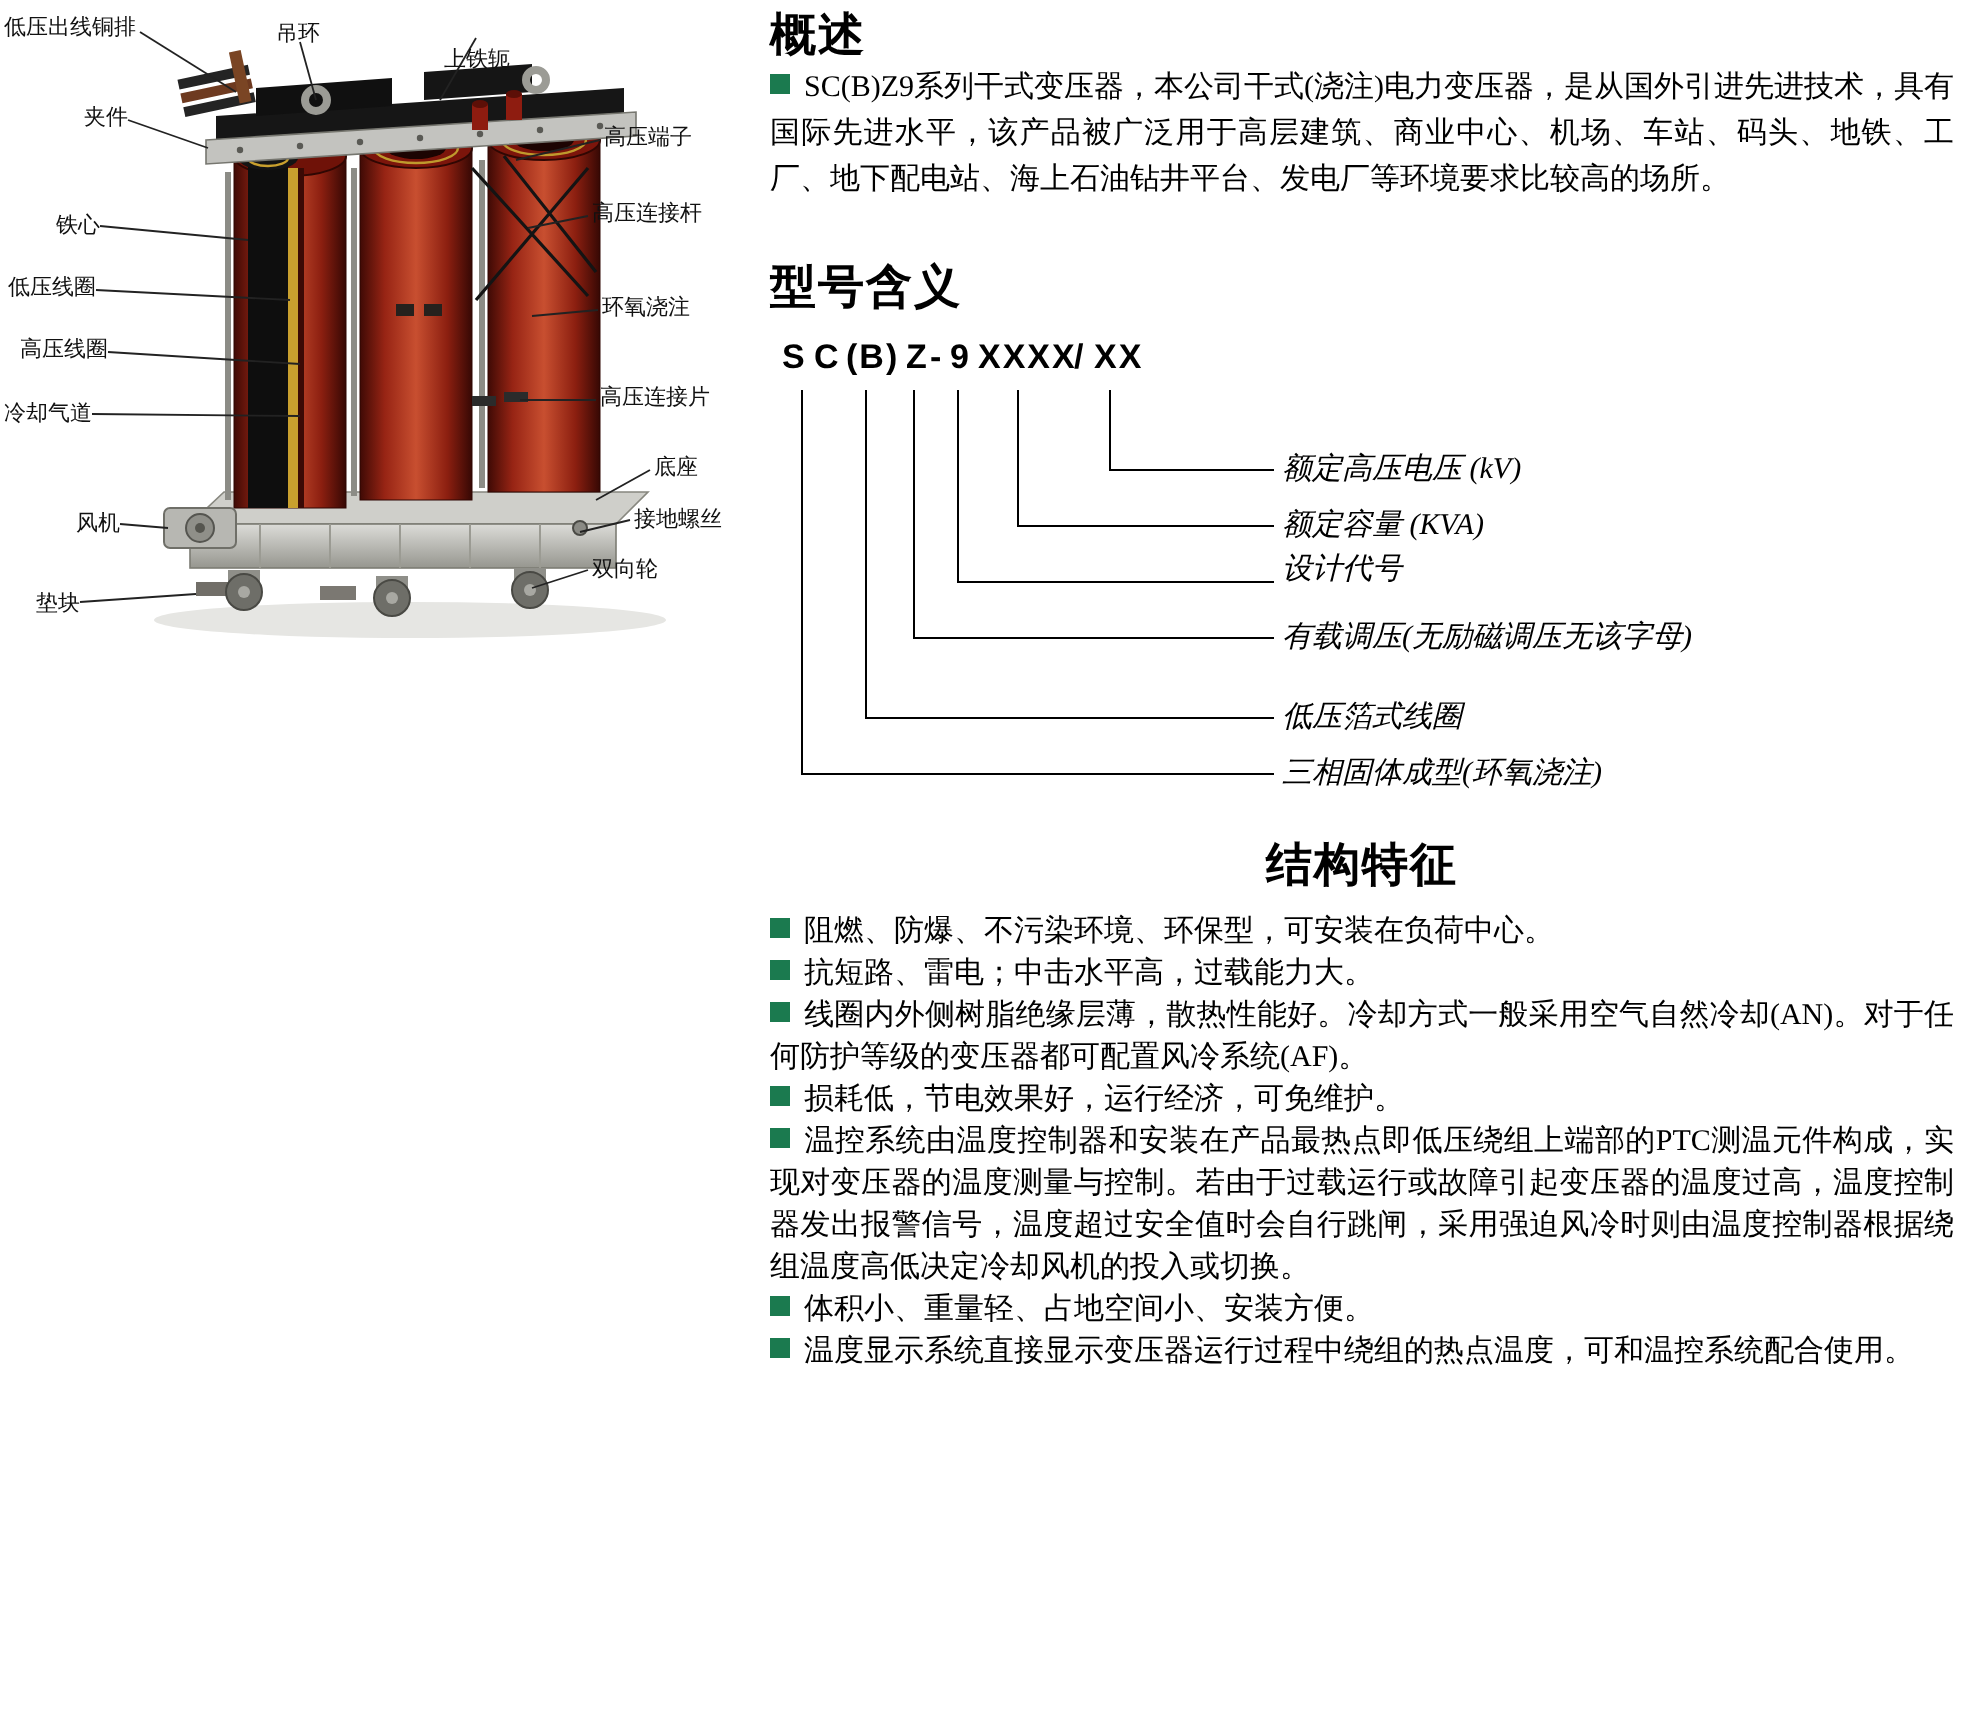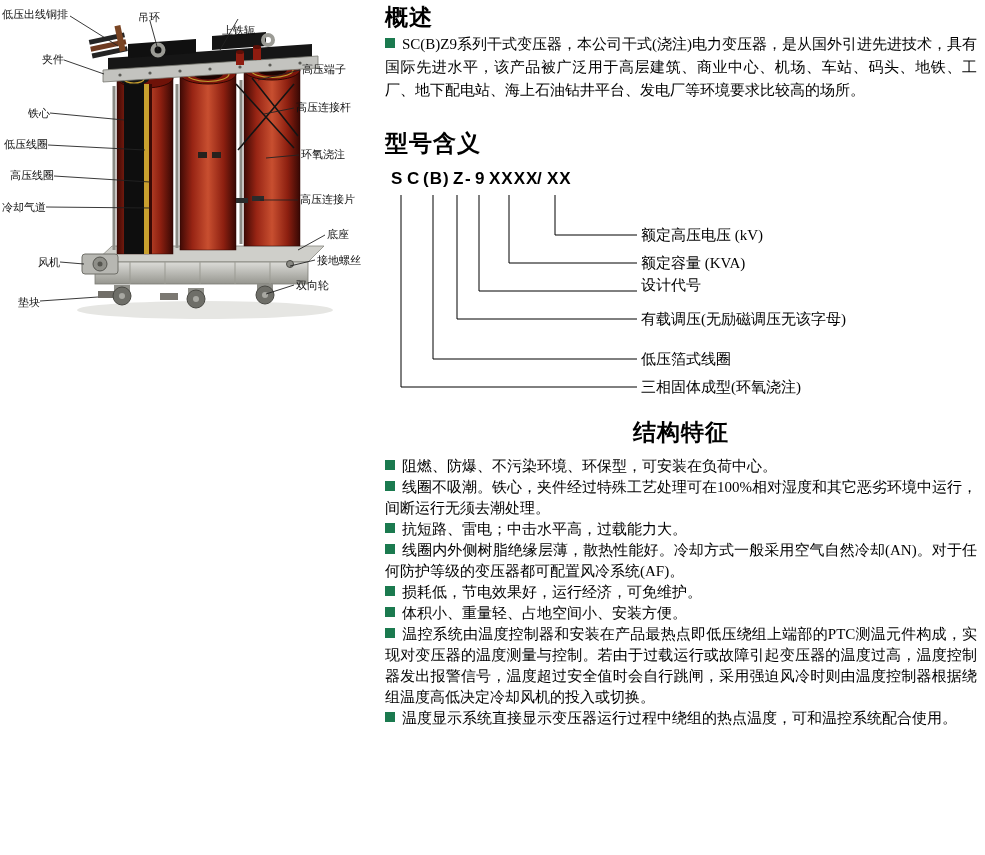--- a/index.html
+++ b/index.html
@@ -31,21 +31,21 @@
     background:var(--bullet-color,#1b7a4f);
     margin-right:7px;transform:translateY(-1px);
   }
   
   .model-box{position:relative;height:234px;margin-top:4px;}
   .code-part{
     position:absolute;top:0;font-weight:bold;font-size:17px;letter-spacing:1px;
     font-family:"Liberation Sans","DejaVu Sans",sans-serif;color:#000;
   }
   .model-label{
-    position:absolute;left:256px;font-size:15px;line-height:20px;white-space:nowrap;
+    position:absolute;left:256px;font-size:15px;line-height:20px;white-space:nowrap;font-style:italic;
   }
   .model-lines{position:absolute;left:0;top:0;}
 </style>
 </head>
 <body>
 
 <div class="left-col">
 
   <svg class="art" width="382" height="345" viewBox="0 0 382 345" xmlns="http://www.w3.org/2000/svg">
     <defs>
@@ -239,22 +239,21 @@
     <span class="model-label" style="top:106px">设计代号</span>
     <span class="model-label" style="top:140px">有载调压(无励磁调压无该字母)</span>
     <span class="model-label" style="top:180px">低压箔式线圈</span>
     <span class="model-label" style="top:208px">三相固体成型(环氧浇注)</span>
   </div>
 
   <div class="sec-title t-features">结构特征</div>
 
   <div>
     <p class="feat-para"><span class="bullet"></span><span>阻燃、防爆、不污染环境、环保型，可安装在负荷中心。</span></p>
-    <p class="feat-para"><span class="bullet"></span><span>线圈不吸潮。铁心，夹件经过特殊工艺处理可在100%相对湿度和其它恶劣环境中运行，间断运行无须去潮处理。</span></p>
     <p class="feat-para"><span class="bullet"></span><span>抗短路、雷电；中击水平高，过载能力大。</span></p>
     <p class="feat-para"><span class="bullet"></span><span>线圈内外侧树脂绝缘层薄，散热性能好。冷却方式一般采用空气自然冷却(AN)。对于任何防护等级的变压器都可配置风冷系统(AF)。</span></p>
     <p class="feat-para"><span class="bullet"></span><span>损耗低，节电效果好，运行经济，可免维护。</span></p>
+    <p class="feat-para"><span class="bullet"></span><span>温控系统由温度控制器和安装在产品最热点即低压绕组上端部的PTC测温元件构成，实现对变压器的温度测量与控制。若由于过载运行或故障引起变压器的温度过高，温度控制器发出报警信号，温度超过安全值时会自行跳闸，采用强迫风冷时则由温度控制器根据绕组温度高低决定冷却风机的投入或切换。</span></p>
     <p class="feat-para"><span class="bullet"></span><span>体积小、重量轻、占地空间小、安装方便。</span></p>
-    <p class="feat-para"><span class="bullet"></span><span>温控系统由温度控制器和安装在产品最热点即低压绕组上端部的PTC测温元件构成，实现对变压器的温度测量与控制。若由于过载运行或故障引起变压器的温度过高，温度控制器发出报警信号，温度超过安全值时会自行跳闸，采用强迫风冷时则由温度控制器根据绕组温度高低决定冷却风机的投入或切换。</span></p>
     <p class="feat-para"><span class="bullet"></span><span>温度显示系统直接显示变压器运行过程中绕组的热点温度，可和温控系统配合使用。</span></p>
   </div>
 
 </div>
 
 </body></html>

